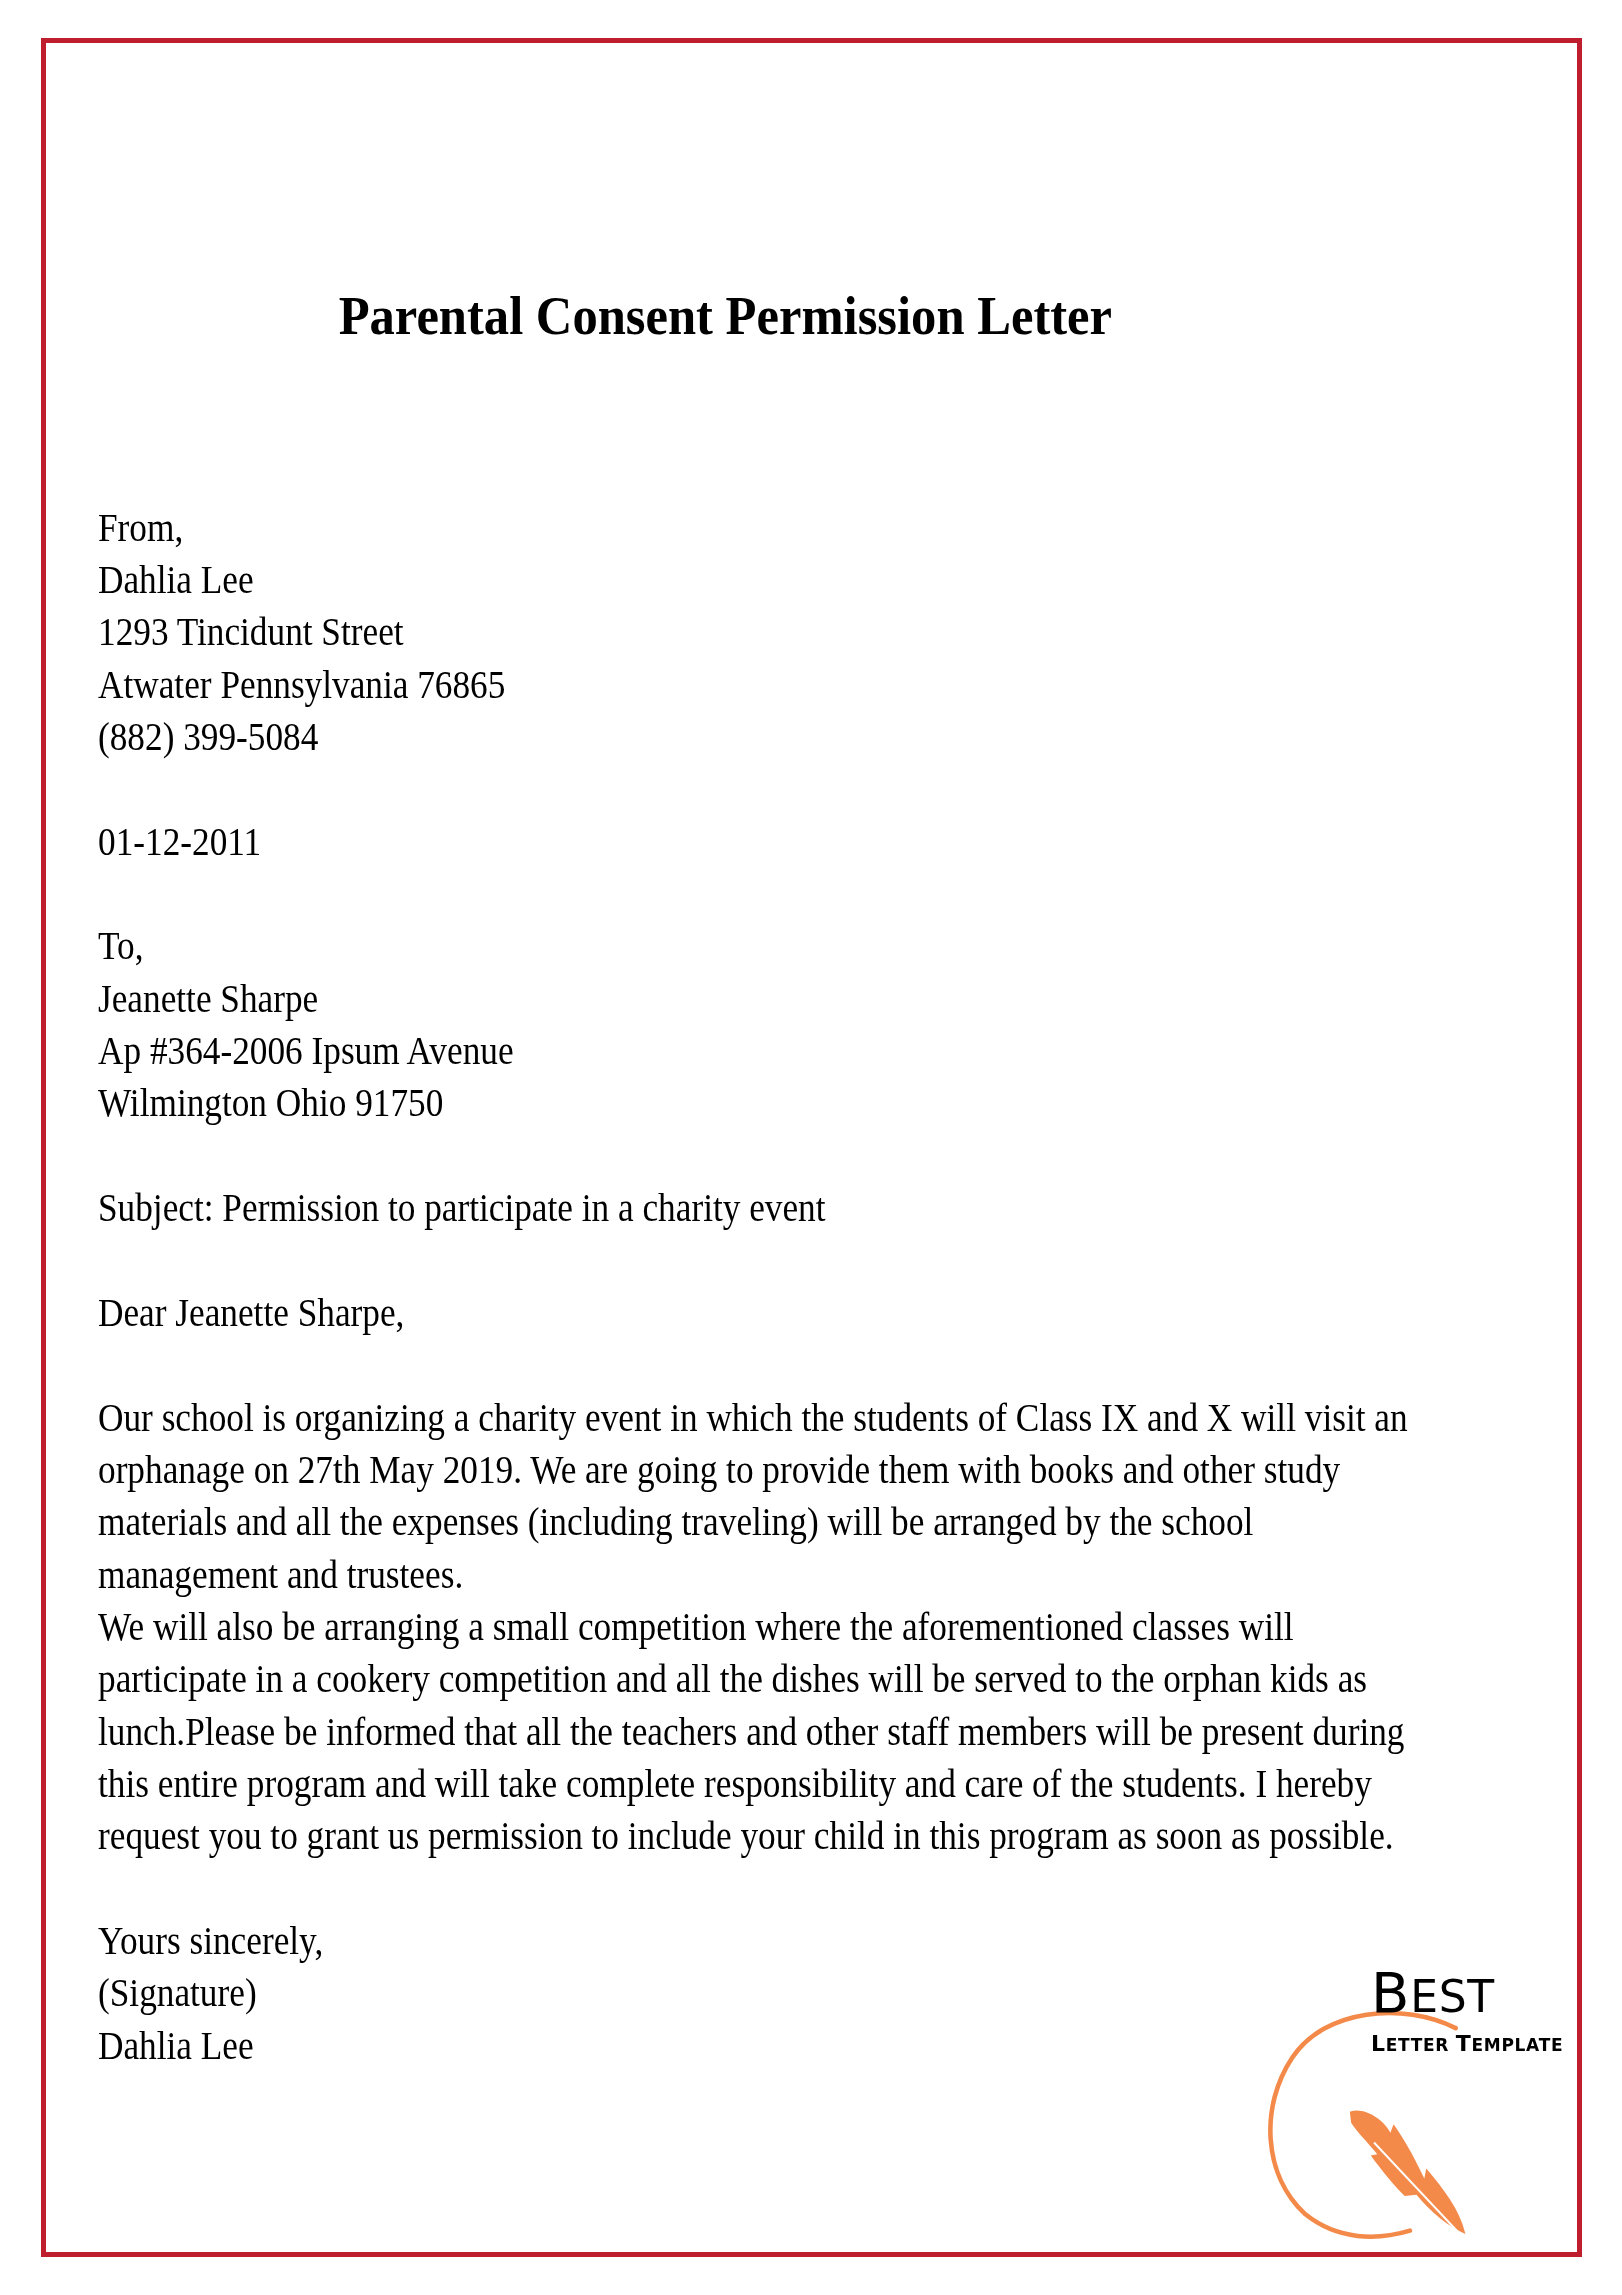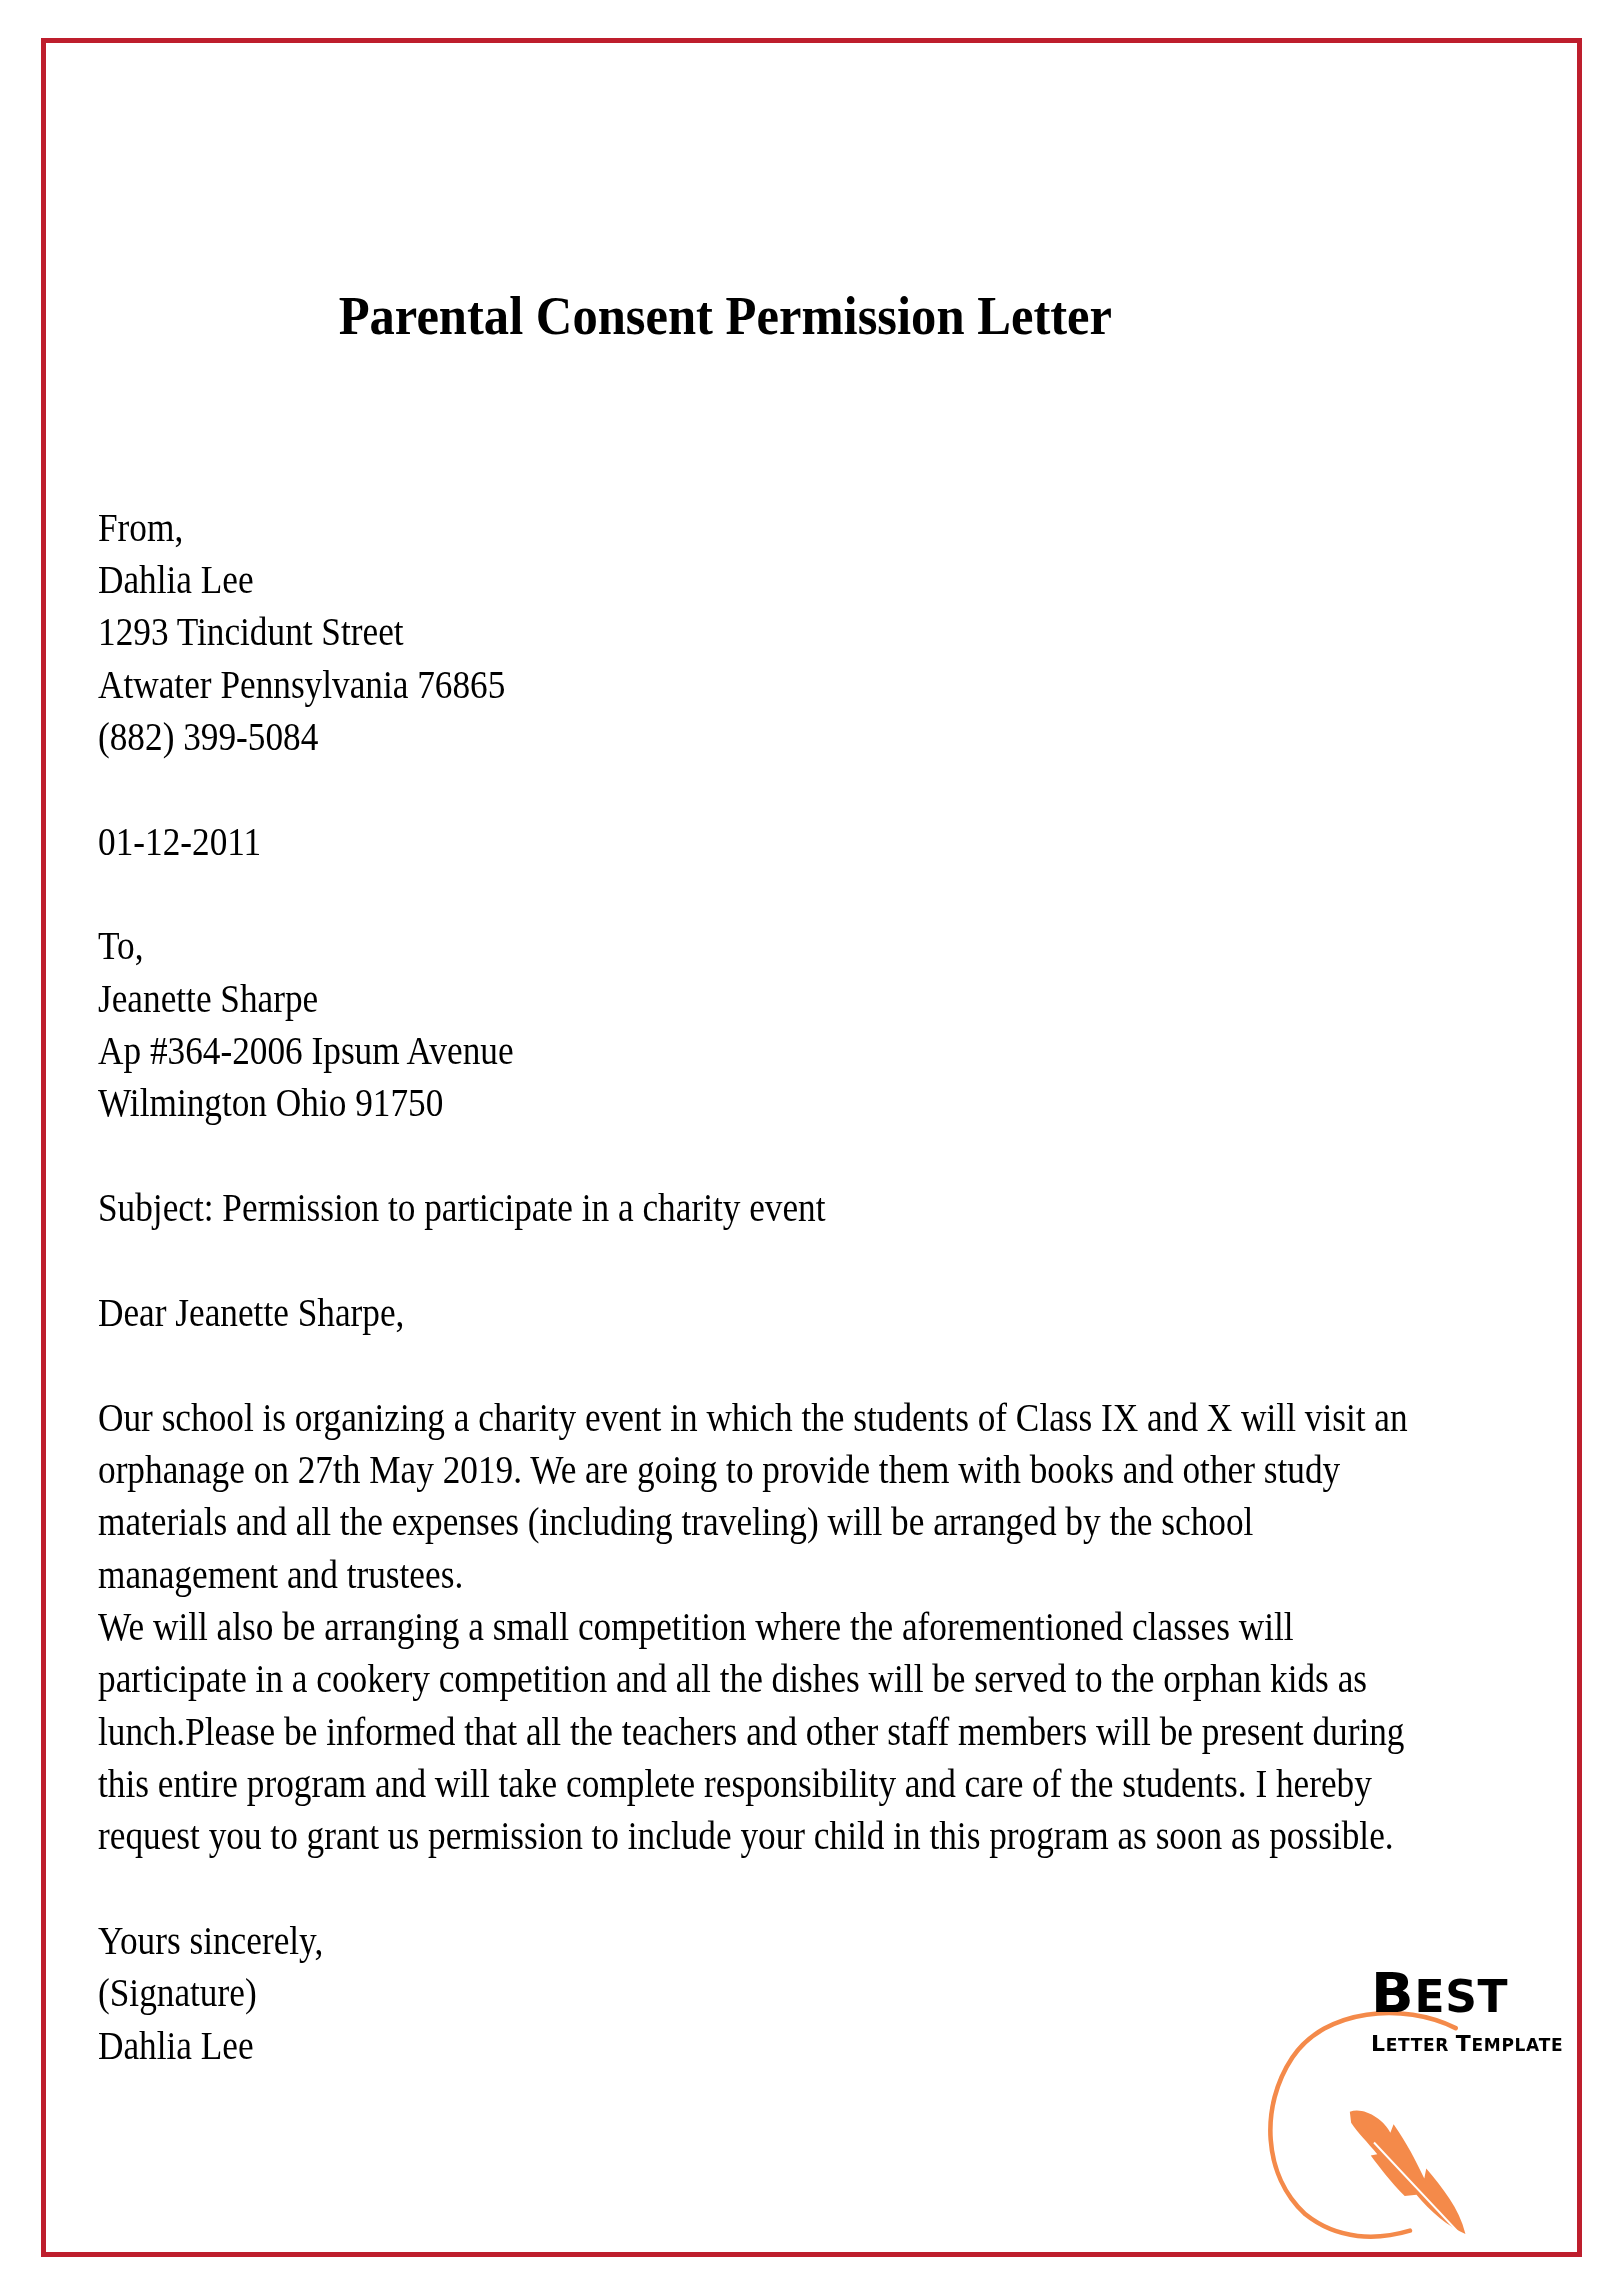--- a/index.html
+++ b/index.html
@@ -2,21 +2,21 @@
 <html style="font-size:10.5px"><head>
 <meta charset="utf-8">
 <style>
   html, body { margin:0; padding:0; background:#ffffff; }
   body { width:1623px; height:2295px; position:relative; overflow:hidden; font-family:"Liberation Serif", serif; color:#000; }
   .frame { position:absolute; left:41px; top:38px; width:1541px; height:2219px; border:5.9px solid #be1e2d; box-sizing:border-box; }
   .title { position:absolute; left:0; width:1450px; top:283px; text-align:center; font-weight:bold; font-size:55px; line-height:65px; }
   .title span { display:inline-block; transform:scaleX(0.92); }
   .line { position:absolute; left:98px; font-size:41px; line-height:52px; white-space:nowrap; transform-origin:left top; transform:scaleX(0.86); }
   .logo { position:absolute; left:1253px; top:1953px; width:340px; height:294px; }
-  .logo-best { position:absolute; left:1371px; top:1970px; font-family:"DejaVu Sans", sans-serif; font-weight:bold; font-size:44px; line-height:46px; letter-spacing:0.7px; }
+  .logo-best { position:absolute; left:1371px; top:1970px; font-family:"DejaVu Sans", sans-serif; font-weight:normal; font-size:44px; line-height:46px; letter-spacing:0.7px; }
   .logo-best .cap { font-size:56px; }
   .logo-sub { position:absolute; left:1371px; top:2034px; font-family:"DejaVu Sans", sans-serif; font-weight:bold; font-size:17px; line-height:19.6px; letter-spacing:0.7px; white-space:nowrap;text-align:right; }
   .logo-sub .cap { font-size:22px; }
 </style>
 </head>
 <body>
 
 <div class="frame"></div>
 
 <h1 class="title" style="margin:0;"><span>Parental Consent Permission Letter</span></h1>

